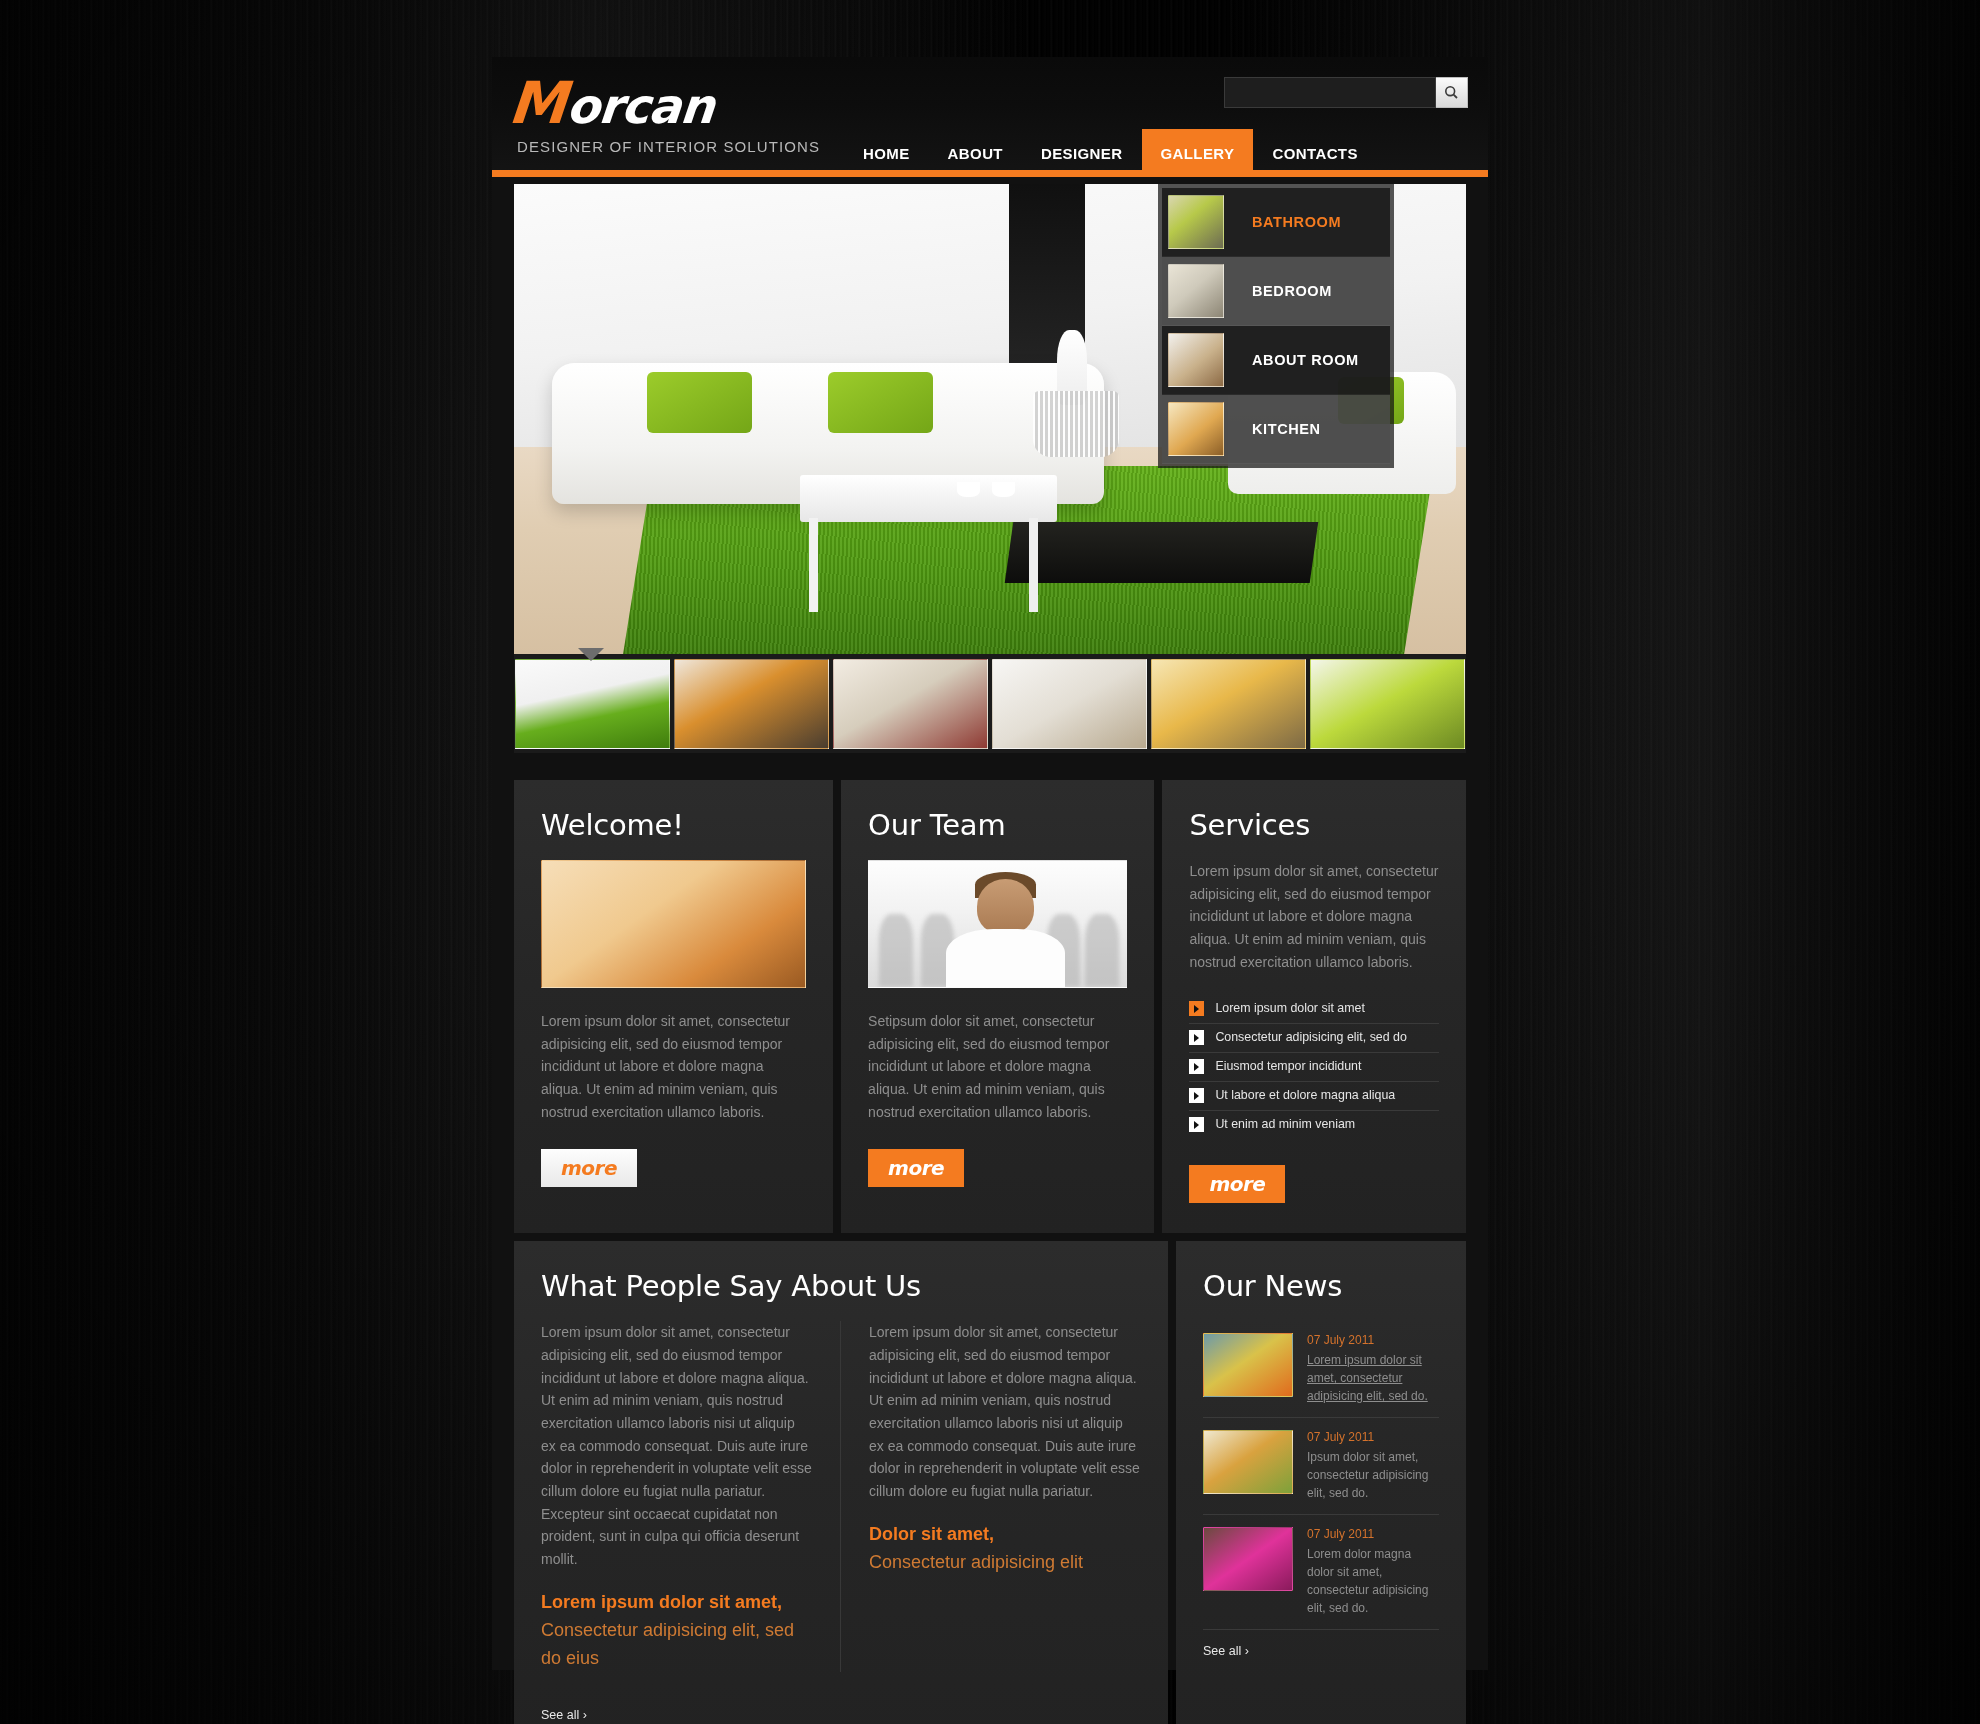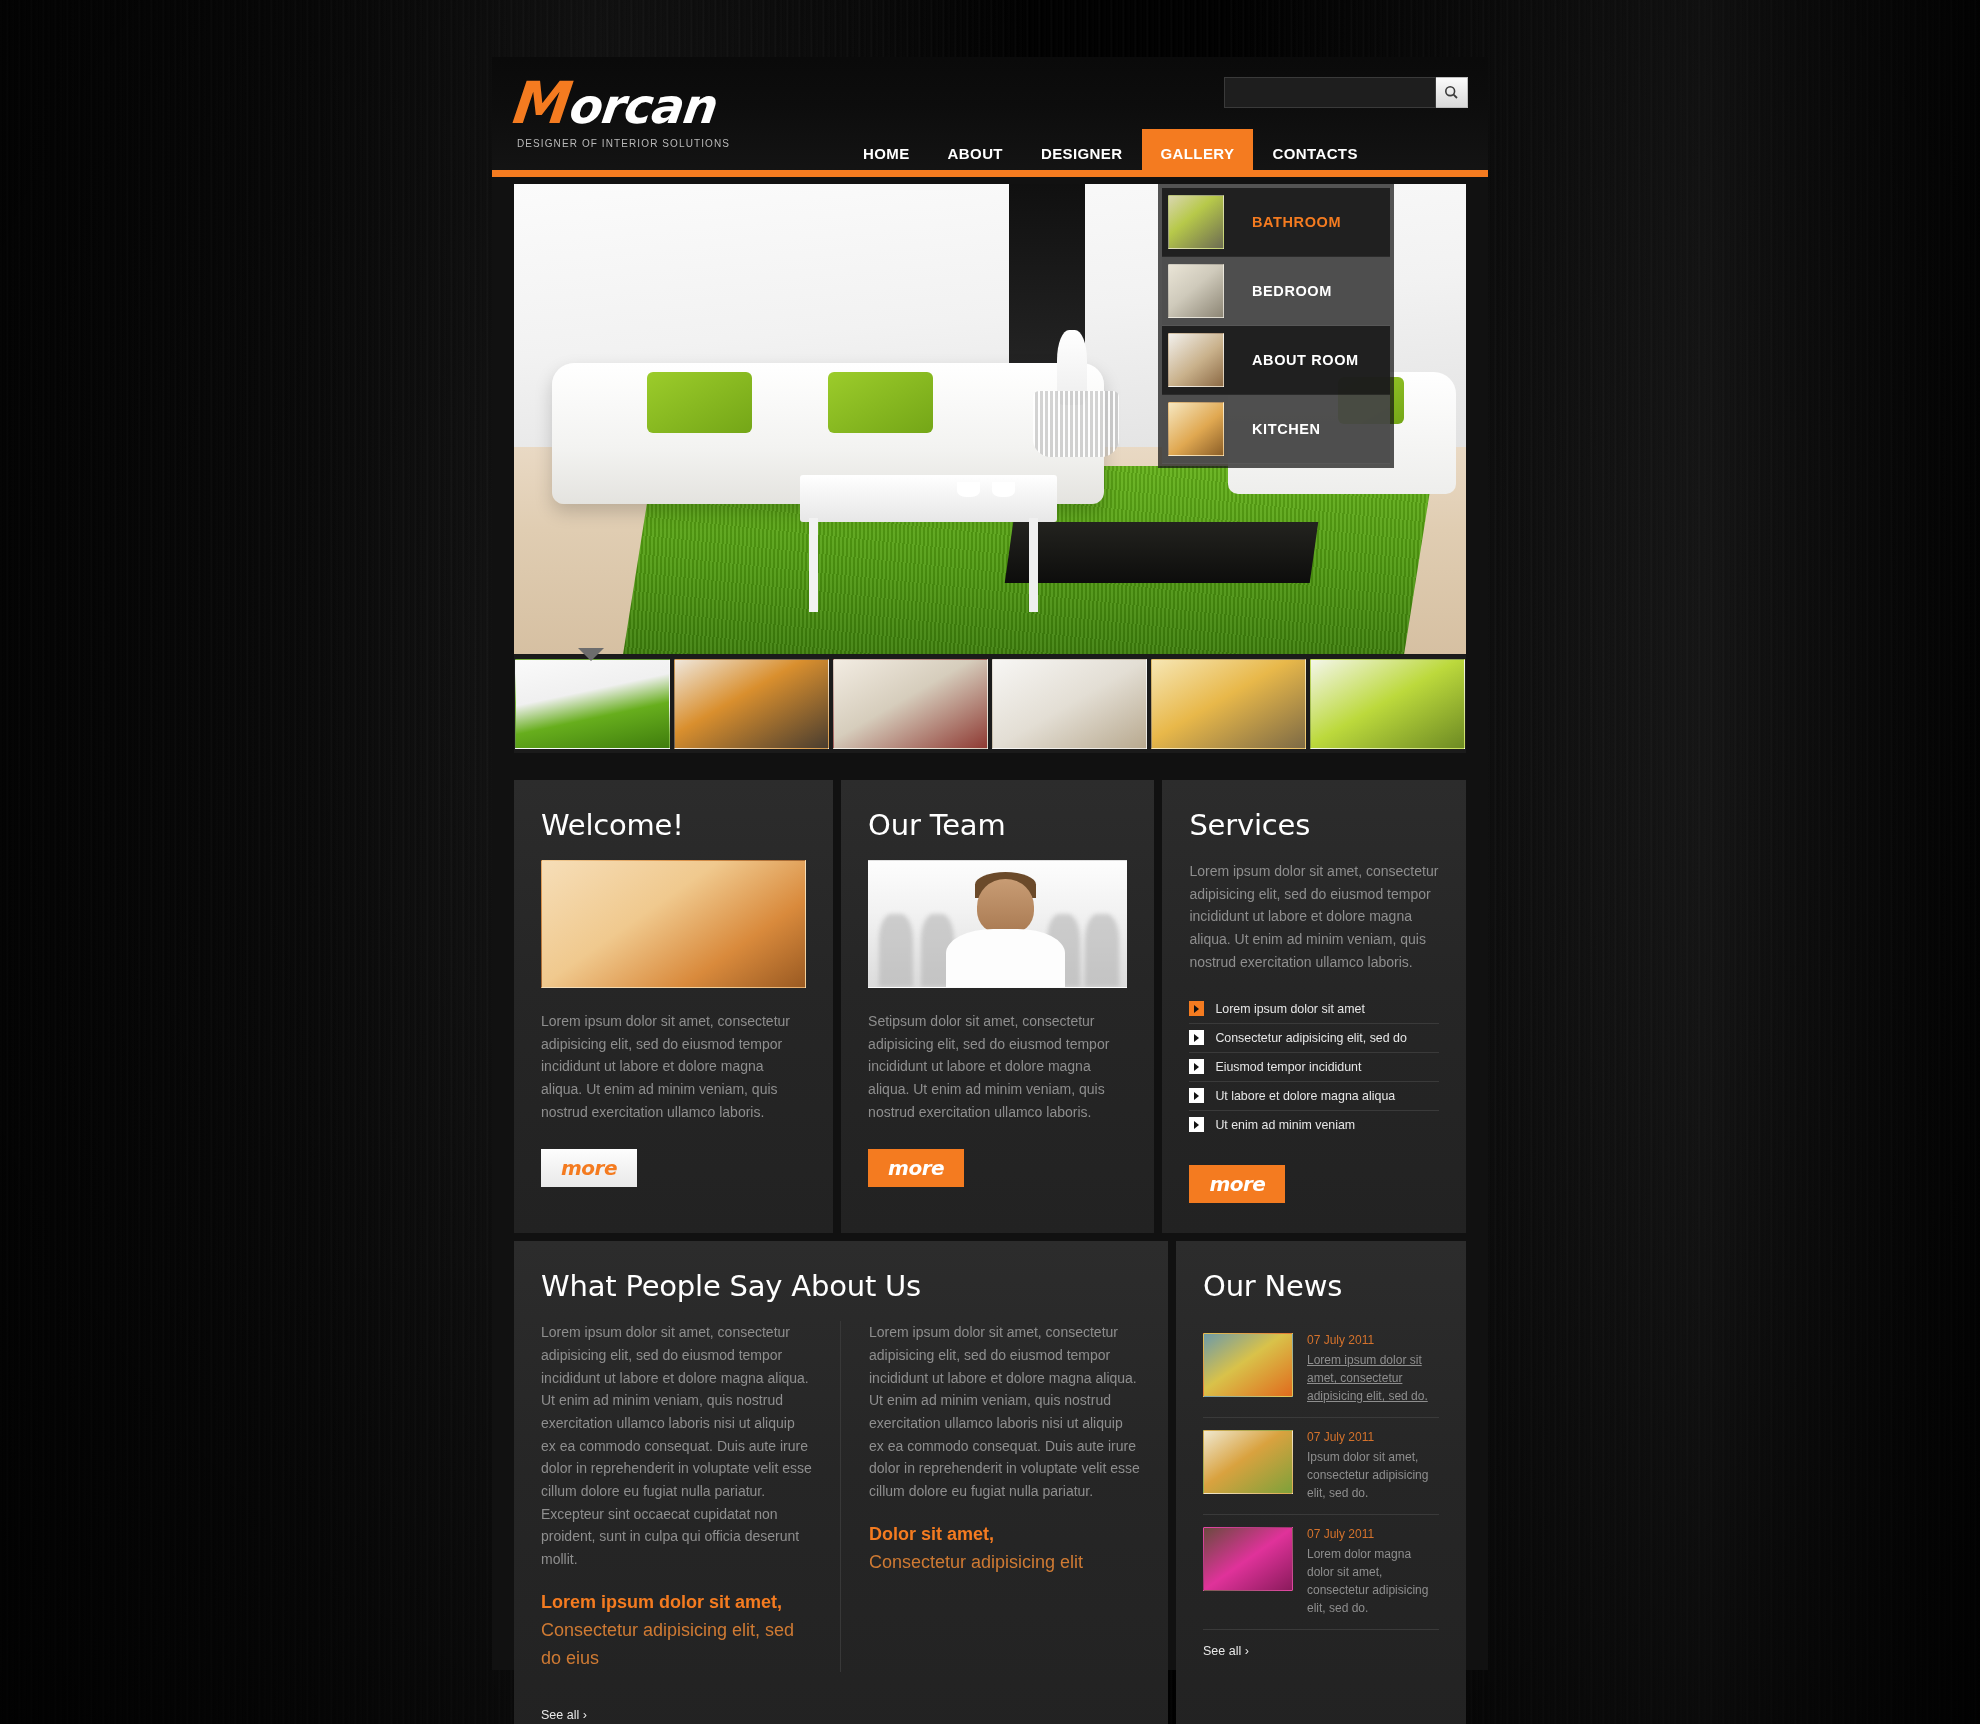--- a/index.html
+++ b/index.html
@@ -44,21 +44,21 @@
   .logo {
     font-family: "DejaVu Sans", sans-serif;
     font-size: 48px; font-weight: bold; font-style: italic;
     letter-spacing: -1px; line-height: 1;
     color: #fff;
     transform: skewX(-8deg);
   }
   .logo .m { color: #f47b20; font-size: 58px; }
   .tagline {
     margin-top: 6px; margin-left: 3px;
-    font-size: 10px; letter-spacing: 1.1px;
+    font-size: 15px; letter-spacing: 1.1px;
     color: #b9b9b9;
     font-family: "Liberation Sans", sans-serif;
   }
 
   
   .search {
     position: absolute; right: 20px; top: 20px;
     display: flex; align-items: stretch;
   }
   .search-input {
@@ -297,21 +297,21 @@
     font-size: 20px; color: #fff; letter-spacing: -0.5px;
   }
   .more-btn.hover {
     background: linear-gradient(180deg,#fdfdfd,#e9e9e9);
     color: #f47b20;
   }
 
   
   .svc-list { margin-top: 22px; }
   .svc-item {
-    display: flex; align-items: center;
+    display: flex; 
     padding: 6px 0 7px 0;
     border-bottom: 1px solid #3a3a3a;
     cursor: pointer;
   }
   .svc-item:last-child { border-bottom: none; }
   .svc-bullet {
     width: 15px; height: 15px; flex: 0 0 15px;
     background: #fff; margin-right: 11px;
     display: flex; align-items: center; justify-content: center;
   }

